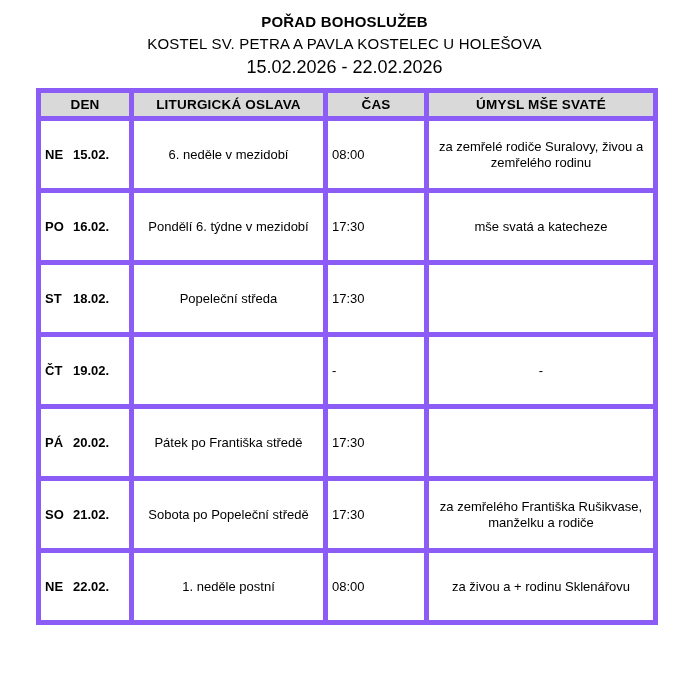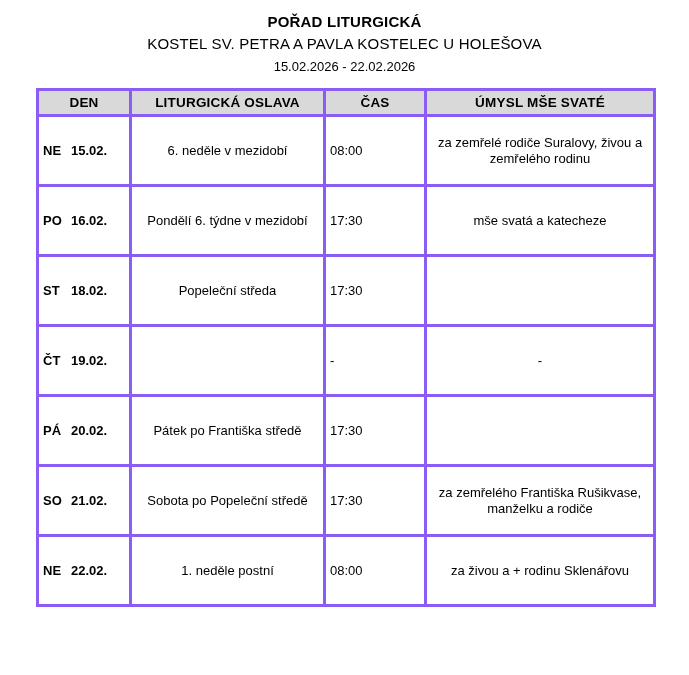--- a/index.html
+++ b/index.html
@@ -31,38 +31,38 @@
     line-height: 20px;
   }
   .header .line2 {
     font-size: 15px;
     font-weight: normal;
     letter-spacing: 0.2px;
     line-height: 20px;
     margin-top: 2px;
   }
   .header .line3 {
-    font-size: 13px;
+    font-size: 18px;
     font-weight: normal;
     line-height: 18px;
     margin-top: 4px;
   }
   .table-wrap {
     position: absolute;
     left: 36px;
     top: 88px;
     width: 617px;
   }
   table.schedule {
     border-collapse: collapse;
     width: 617px;
     table-layout: fixed;
   }
   table.schedule th, table.schedule td {
-    border: 3px solid #8b5cf6;
+    border: 5px solid #8b5cf6;
     vertical-align: middle;
   }
   table.schedule thead th {
     background: #d9d9d9;
     font-size: 13.5px;
     font-weight: bold;
     text-align: center;
     height: 21px;
     padding: 1px 2px;
     letter-spacing: 0.2px;
@@ -101,21 +101,21 @@
   td.intention {
     text-align: center;
   }
 </style>
 </head>
 <body>
 
 <div class="page">
 
   <div class="header">
-    <div class="line1">POŘAD LITURGICKÁ</div>
+    <div class="line1">POŘAD BOHOSLUŽEB</div>
     <div class="line2">KOSTEL SV. PETRA A PAVLA KOSTELEC U HOLEŠOVA</div>
     <div class="line3">15.02.2026 - 22.02.2026</div>
   </div>
 
   <div class="table-wrap">
     <table class="schedule">
       <colgroup>
         <col class="c-den">
         <col class="c-osl">
         <col class="c-cas">

